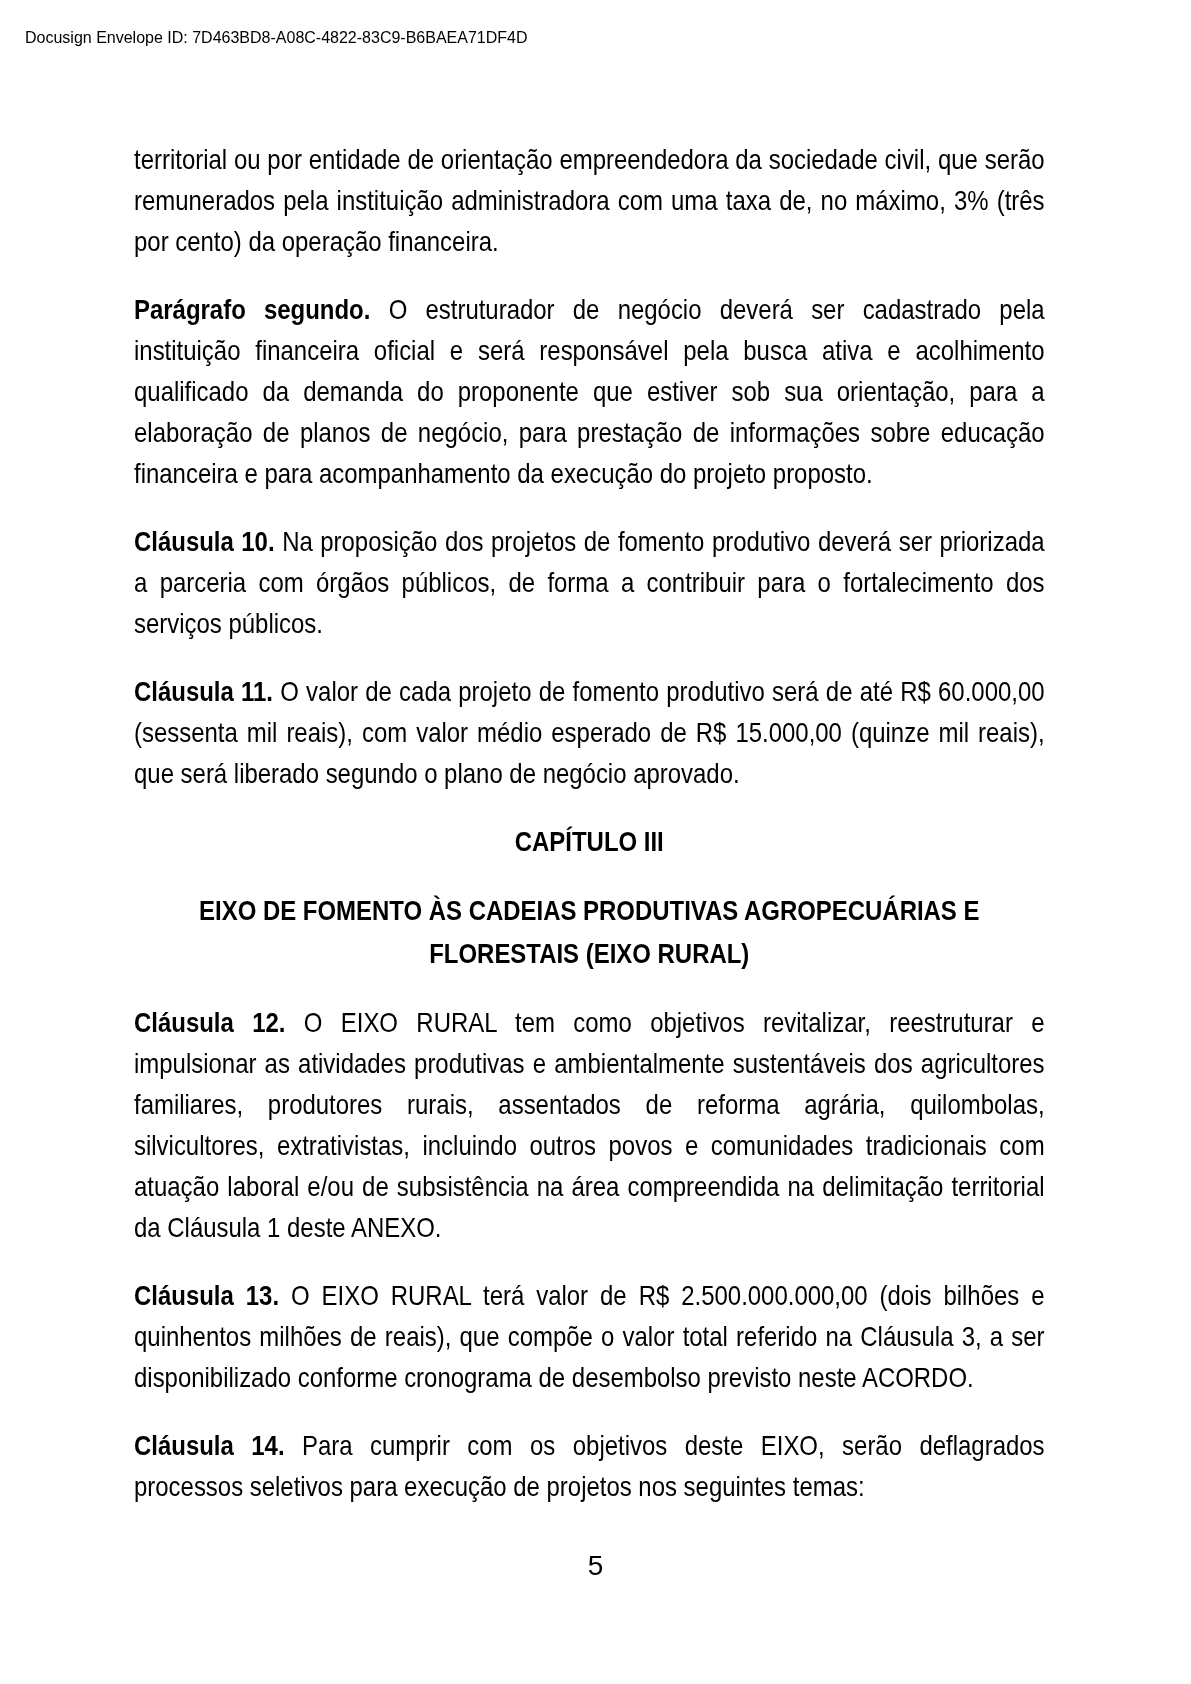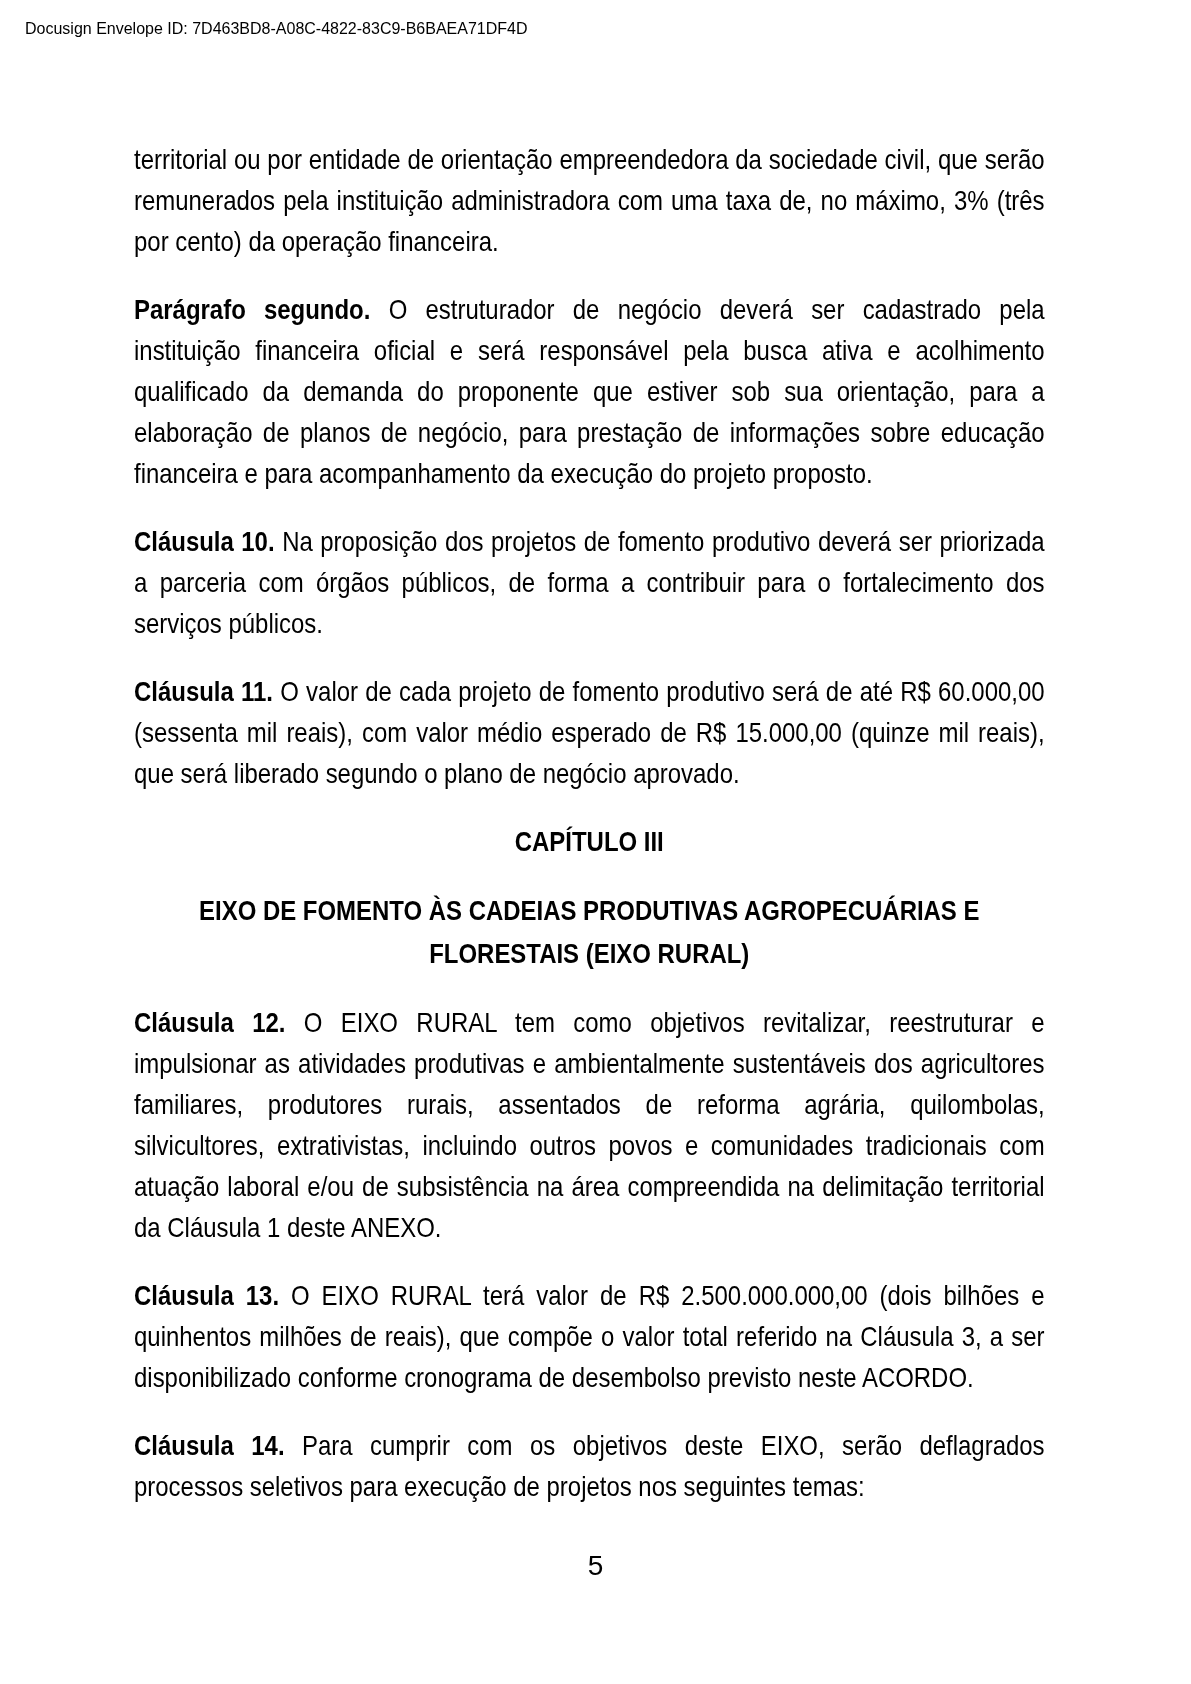--- a/index.html
+++ b/index.html
@@ -7,21 +7,21 @@
     width: 1191px;
     height: 1684px;
     background: #ffffff;
     color: #000000;
     font-family: "Liberation Sans", "DejaVu Sans", sans-serif;
     position: relative;
     overflow: hidden;
   }
   .envelope-header {
     position: absolute;
-    top: 20px;
+    top: 29px;
     left: 25px;
     font-size: 16px;
     line-height: 18px;
     color: #000000;
     white-space: nowrap;
   }
   
   .content {
     position: absolute;
     top: 139px;

